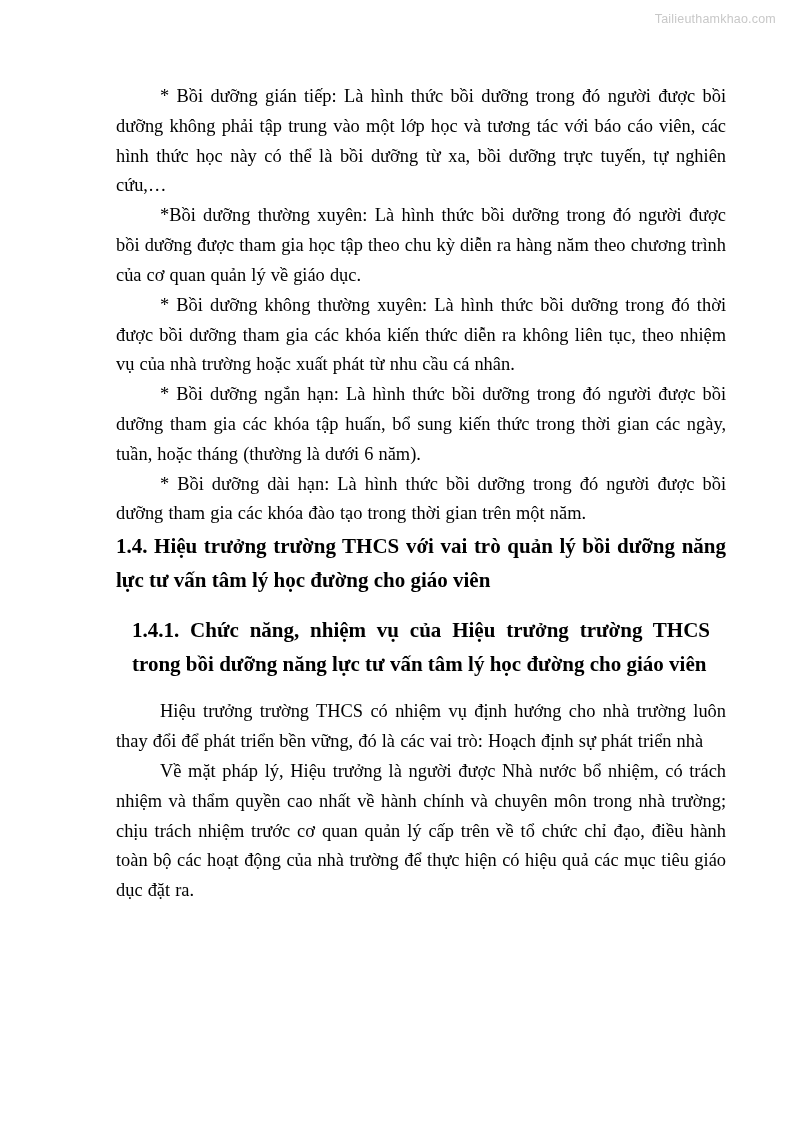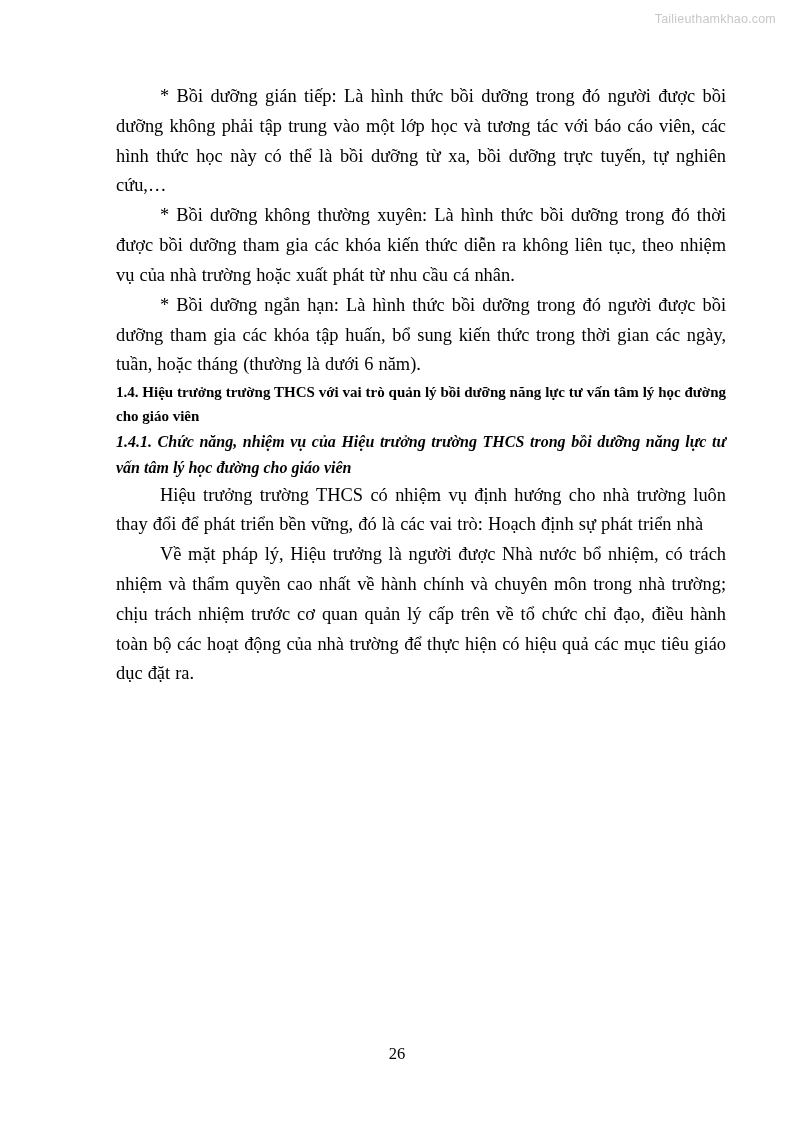--- a/index.html
+++ b/index.html
@@ -41,32 +41,31 @@
     margin: 0 0 0 0;
     font-size: 18.4px;
     line-height: 1.62;
     text-align: justify;
     text-indent: 44px;
     text-justify: inter-word;
     word-spacing: 0.5px;
   }
   h2.heading {
     margin: 0;
-    font-size: 15px;
+    font-size: 21px;
     line-height: 1.62;
     font-weight: bold;
     text-align: justify;
     text-indent: 0;
   }
   h3.subheading {
-    margin: 0;
-    font-size: 16px;
+    margin: 16px;
+    font-size: 21px;
     line-height: 1.62;
     font-weight: bold;
-    font-style: italic;
     text-align: justify;
     text-indent: 0;
   }
   .page-number {
     position: absolute;
     left: 0;
     right: 0;
     top: 1044px;
     text-align: center;
     font-size: 16.5px;
@@ -77,32 +76,33 @@
 <body>
 
 <div class="page">
 
   <div class="watermark">Tailieuthamkhao.com</div>
 
   <div class="content">
 
     <p class="para">* Bồi dưỡng gián tiếp: Là hình thức bồi dưỡng trong đó người được bồi dưỡng không phải tập trung vào một lớp học và tương tác với báo cáo viên, các hình thức học này có thể là bồi dưỡng từ xa, bồi dưỡng trực tuyến, tự nghiên cứu,…</p>
 
+    <p class="para">*Bồi dưỡng thường xuyên: Là hình thức bồi dưỡng trong đó người được bồi dưỡng được tham gia học tập theo chu kỳ diễn ra hàng năm theo chương trình của cơ quan quản lý về giáo dục.</p>
 
     <p class="para">* Bồi dưỡng không thường xuyên: Là hình thức bồi dưỡng trong đó thời được bồi dưỡng tham gia các khóa kiến thức diễn ra không liên tục, theo nhiệm vụ của nhà trường hoặc xuất phát từ nhu cầu cá nhân.</p>
 
     <p class="para">* Bồi dưỡng ngắn hạn: Là hình thức bồi dưỡng trong đó người được bồi dưỡng tham gia các khóa tập huấn, bổ sung kiến thức trong thời gian các ngày, tuần, hoặc tháng (thường là dưới 6 năm).</p>
 
+    <p class="para">* Bồi dưỡng dài hạn: Là hình thức bồi dưỡng trong đó người được bồi dưỡng tham gia các khóa đào tạo trong thời gian trên một năm.</p>
 
 
     <h2 class="heading">1.4. Hiệu trưởng trường THCS với vai trò quản lý bồi dưỡng năng lực tư vấn tâm lý học đường cho giáo viên</h2>
 
     <h3 class="subheading">1.4.1. Chức năng, nhiệm vụ của Hiệu trưởng trường THCS trong bồi dưỡng năng lực tư vấn tâm lý học đường cho giáo viên</h3>
 
     <p class="para">Hiệu trưởng trường THCS có nhiệm vụ định hướng cho nhà trường luôn thay đổi để phát triển bền vững, đó là các vai trò: Hoạch định sự phát triển nhà</p>
 
     <p class="para">Về mặt pháp lý, Hiệu trưởng là người được Nhà nước bổ nhiệm, có trách nhiệm và thẩm quyền cao nhất về hành chính và chuyên môn trong nhà trường; chịu trách nhiệm trước cơ quan quản lý cấp trên về tổ chức chỉ đạo, điều hành toàn bộ các hoạt động của nhà trường để thực hiện có hiệu quả các mục tiêu giáo dục đặt ra.</p>
 
   </div>
 
-  <div class="page-number">26</div>
 
 </div>
 
 </body></html>

